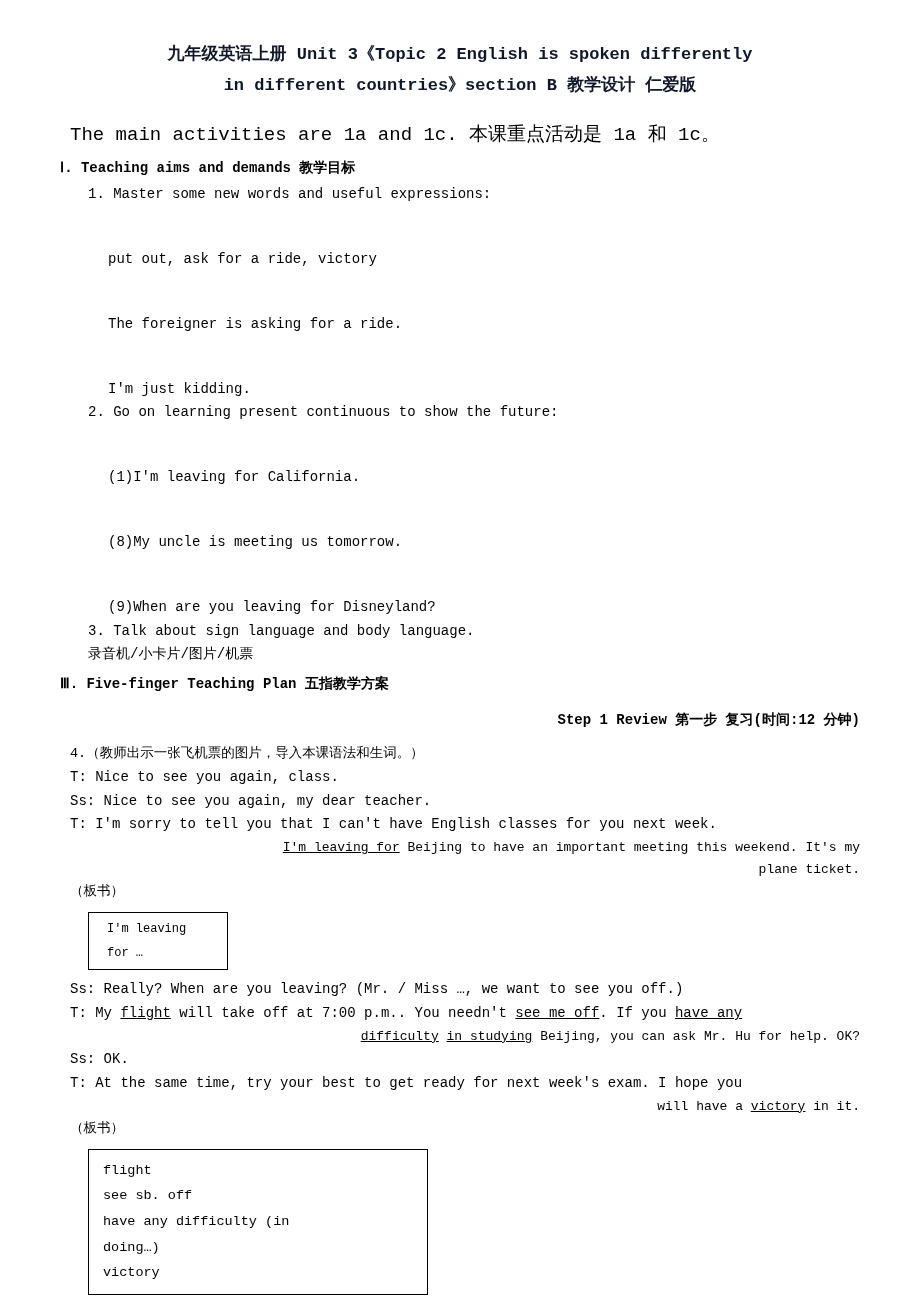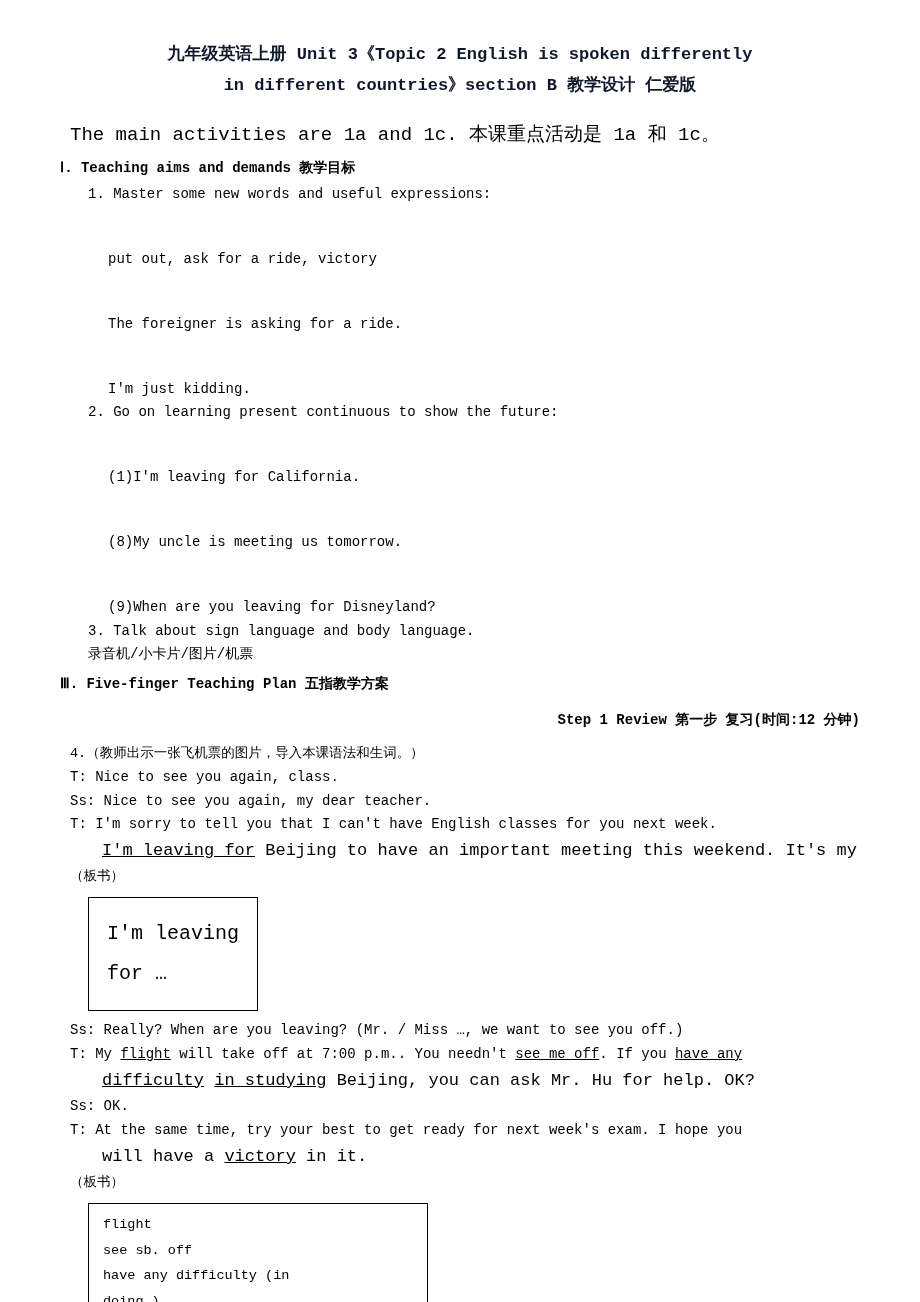--- a/index.html
+++ b/index.html
@@ -40,23 +40,23 @@
     .indent1 {
       padding-left: 28px;
     }
     .indent2 {
       padding-left: 48px;
       margin-top: 41px;
     }
     .block-box {
       border: 1.5px solid #000;
       display: inline-block;
-      padding: 16px 18px;
+      padding: 4px 18px;
       margin: 8px 0 8px 28px;
-      font-size: 20px;
+      font-size: 12px;
       line-height: 2;
       min-width: 140px;
       font-family: Liberation Mono, monospace;
     }
     .block-box2 {
       border: 1.5px solid #000;
       display: block;
       padding: 8px 14px;
       margin: 8px 0 8px 28px;
       font-size: 13.5px;
@@ -71,21 +71,22 @@
     }
     .underline {
       text-decoration: underline;
     }
     .dialogue-line {
       padding-left: 10px;
       font-size: 14px;
     }
     .dialogue-indent {
       padding-left: 42px;
-      font-size: 17px;
+      font-size: 13px;
+      text-align: right;
     }
     .note-line {
       font-size: 13.5px;
       padding-left: 10px;
     }
   </style>
 </head>
 <body>
 
 <div>
@@ -123,20 +124,21 @@
   <div class="step-heading">Step 1  Review 第一步  复习(时间:12 分钟)</div>
 
   
   <div class="note-line">4.（教师出示一张飞机票的图片，导入本课语法和生词。）</div>
   <div class="dialogue-line">T: Nice to see you again, class.</div>
   <div class="dialogue-line">Ss:   Nice to see you again, my dear teacher.</div>
   <div class="dialogue-line">T: I'm sorry to tell you that I can't have English classes for you next week.</div>
   <div class="dialogue-indent">
     <span class="underline">I'm leaving for</span><span> Beijing to have an important meeting this weekend. It's my</span>
   </div>
+  <div class="dialogue-indent">   plane ticket.</div>
   <div class="note-line">（板书）</div>
 
   
   <div class="block-box">
     <div>I'm leaving</div>
     <div>for …</div>
   </div>
 
   <div class="dialogue-line">Ss:   Really? When are you leaving? (Mr. / Miss …, we want to see you off.)</div>
 

